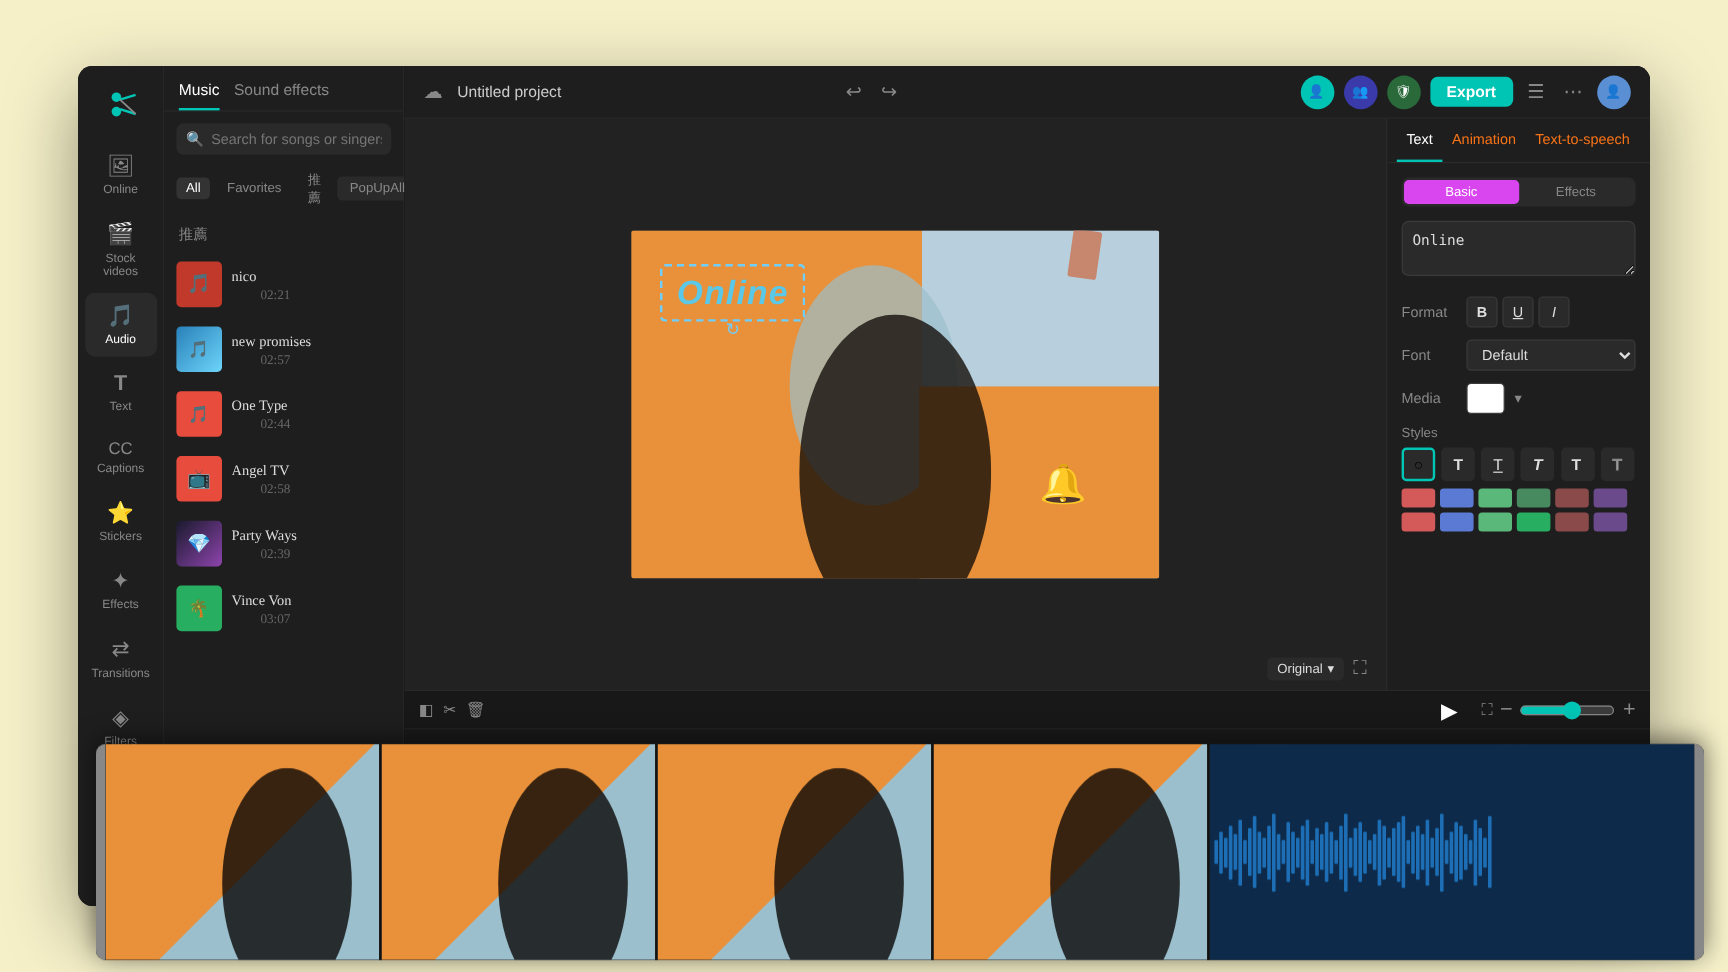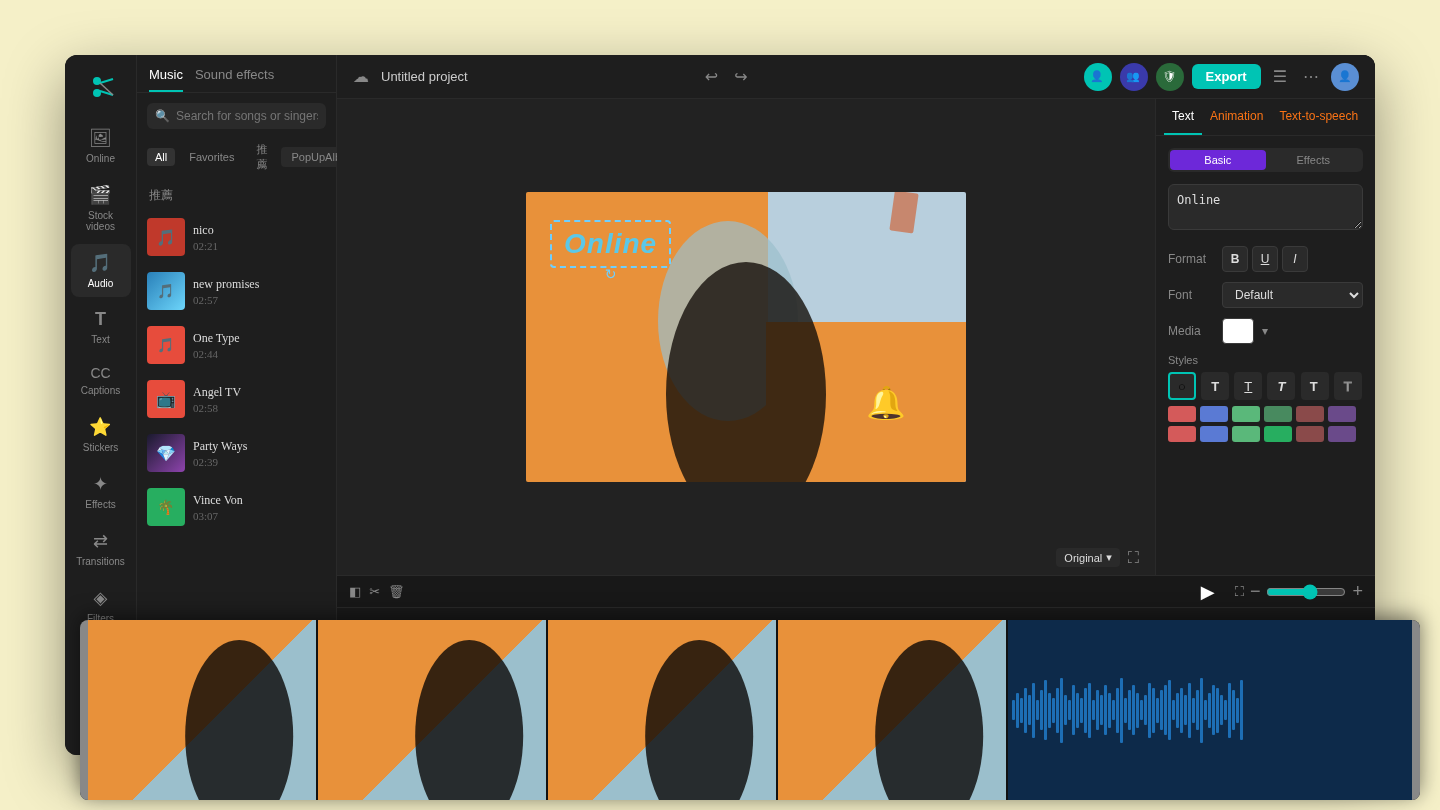--- a/index.html
+++ b/index.html
@@ -145,21 +145,21 @@
     }
     .music-thumb {
       width: 38px;
       height: 38px;
       border-radius: 4px;
       flex-shrink: 0;
       overflow: hidden;
     }
     .music-info { flex: 1; min-width: 0; font-family: Liberation Serif, serif; }
     .music-title { font-size: 12px; color: #ddd; white-space: nowrap; overflow: hidden; text-overflow: ellipsis; }
-    .music-duration { font-size: 11px; color: #666; margin-top: 2px; }
+    .music-duration { font-size: 11px; color: #666; margin-top: 2px; margin-left: 24px; }
     
     .main-area {
       flex: 1;
       display: flex;
       flex-direction: column;
       background: #181818;
     }
     
     .header {
       height: 44px;
@@ -668,21 +668,21 @@
 
         <div class="right-panel">
           <div class="right-tabs">
             <div class="right-tab active">Text</div>
             <div class="right-tab">Animation</div>
             <div class="right-tab">Text-to-speech</div>
           </div>
           <div class="right-panel-content">
             
             <div style="display:flex;gap:0;margin-bottom:12px;background:#2a2a2a;border-radius:6px;padding:2px;">
-              <button style="flex:1;background:#6d28d9;border:none;color:#fff;font-size:11px;border-radius:4px;padding:4px;cursor:pointer;">Basic</button>
+              <button style="flex:1;background:#d946ef;border:none;color:#fff;font-size:11px;border-radius:4px;padding:4px;cursor:pointer;">Basic</button>
               <button style="flex:1;background:none;border:none;color:#888;font-size:11px;padding:4px;cursor:pointer;">Effects</button>
             </div>
             
             <textarea class="text-input-field" rows="2" style="">Online</textarea>
             
             <div class="prop-row">
               <span class="prop-label">Format</span>
               <div class="format-btns">
                 <button class="fmt-btn bold">B</button>
                 <button class="fmt-btn underline">U</button>

